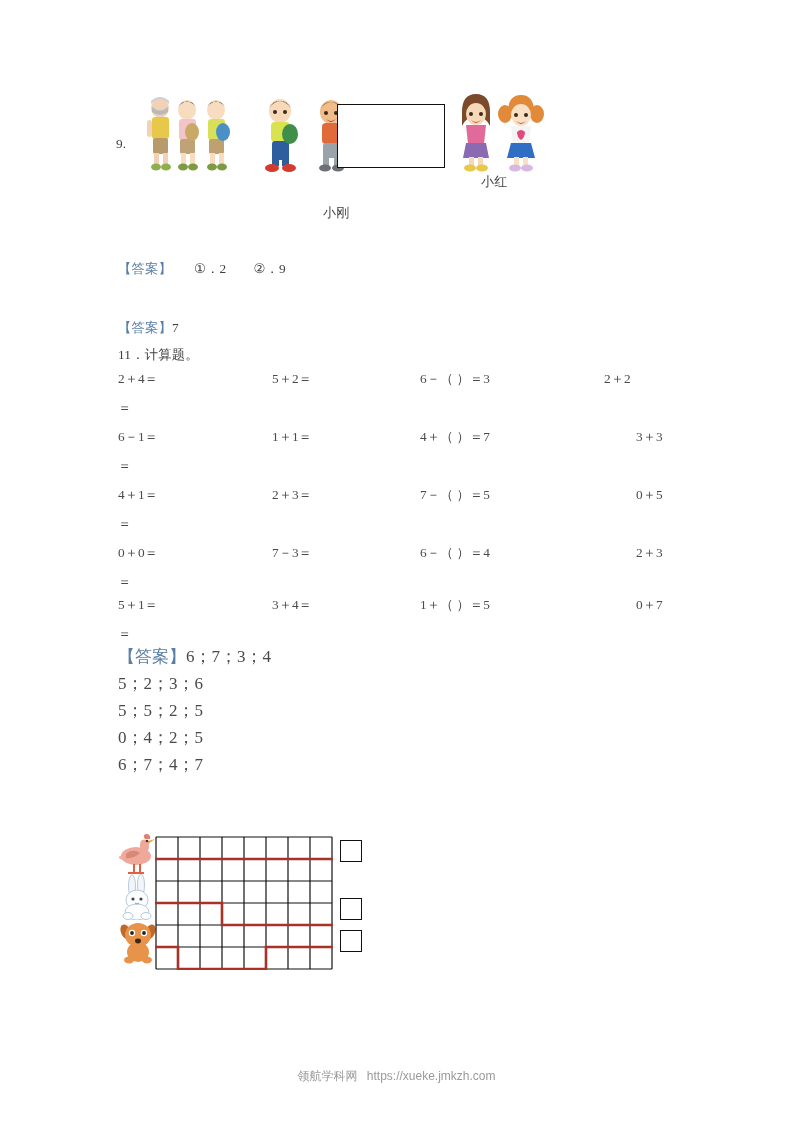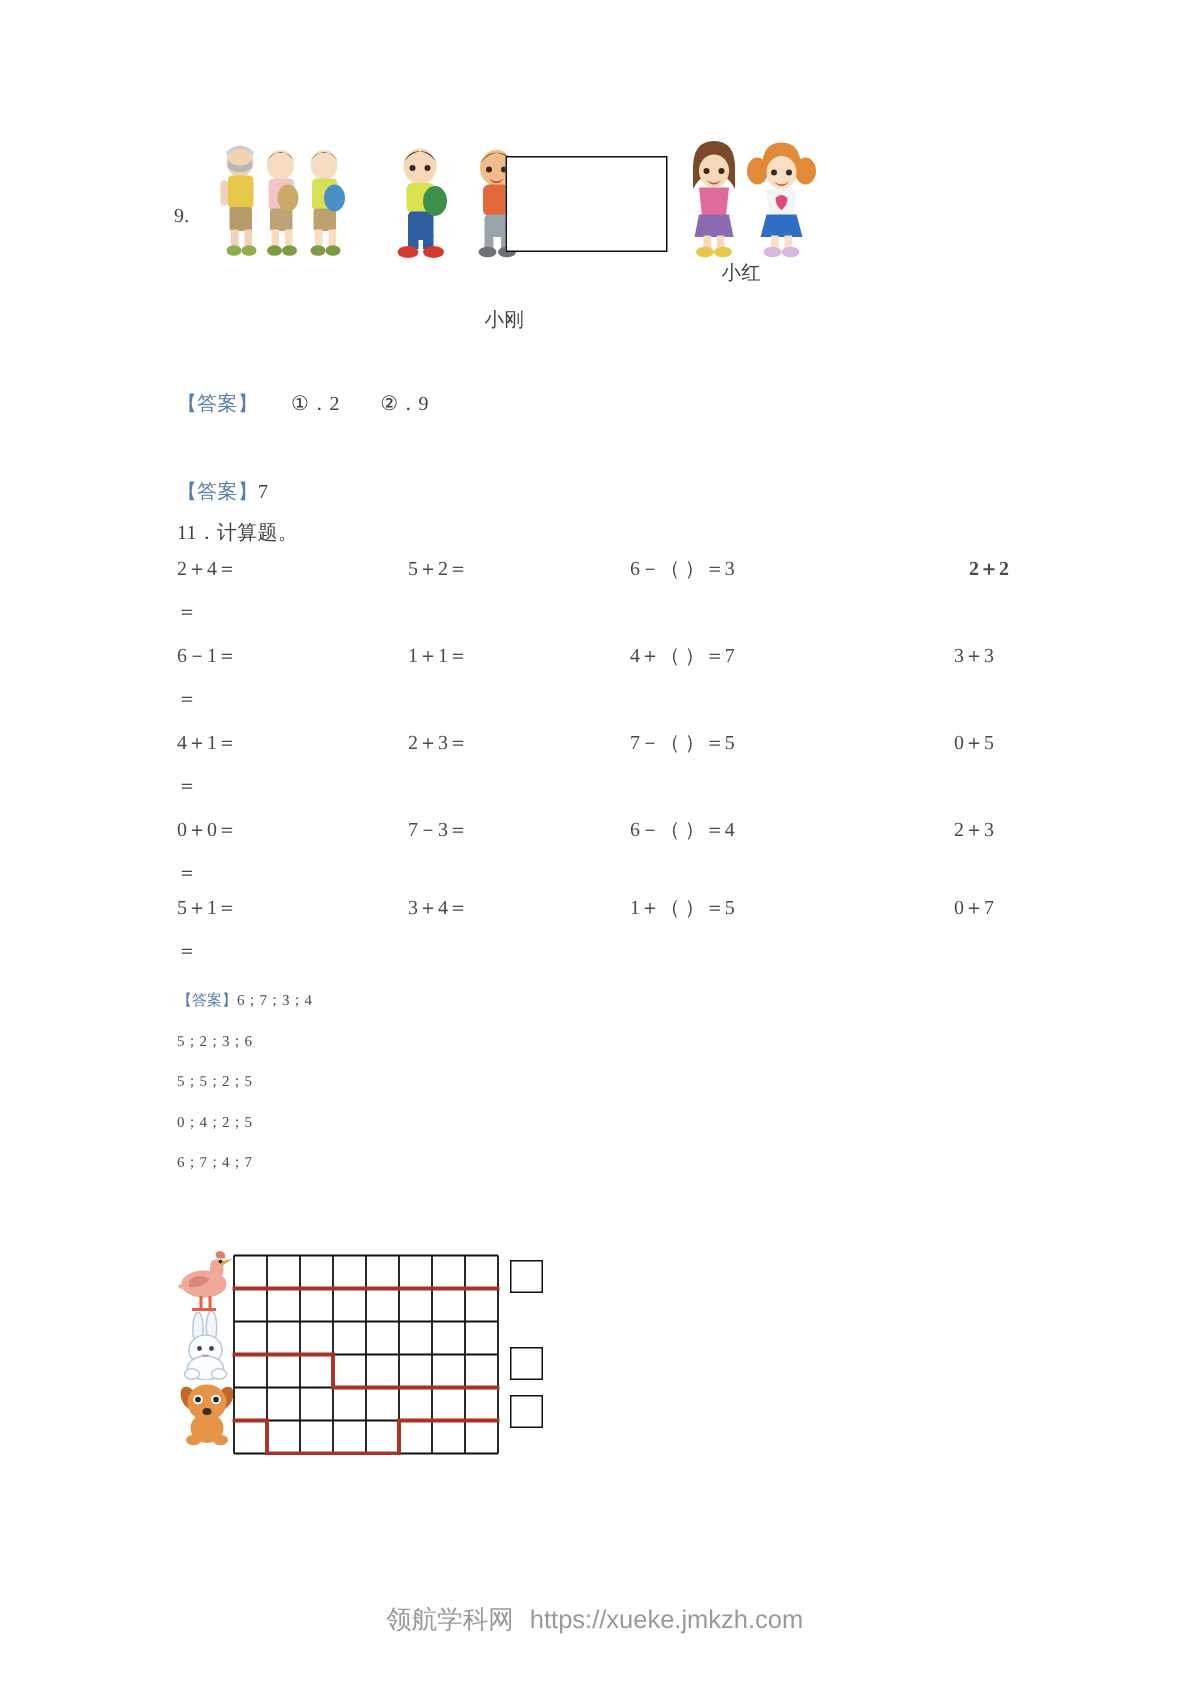--- a/index.html
+++ b/index.html
@@ -30,24 +30,23 @@
     color: #3f3f3f;
     white-space: nowrap;
     letter-spacing: .2px;
   }
   .ans-tag {
     color: #5a7fa6;
     font-weight: normal;
   }
   .ans-line {
     position: absolute;
-    font-size: 10px;
+    font-size: 17px;
     color: #4a4a4a;
     white-space: nowrap;
-    margin-top: 15px;
   }
 
   
   #q9-num { left: 116px; top: 134px; }
   .fig {
     position: absolute;
     bottom: 0;
   }
   #q9-scene {
     position: absolute;
@@ -92,21 +91,21 @@
     background: #fff;
   }
 
   
   #footer {
     position: absolute;
     left: 0;
     top: 1068px;
     width: 793px;
     text-align: center;
-    font-size: 17px;
+    font-size: 12px;
     color: #9a9a9a;
     font-family: "Liberation Sans", sans-serif;
   }
 </style>
 </head>
 <body>
 
 <div class="page">
 
   <div class="txt" id="q9-num">9.</div>
@@ -224,21 +223,21 @@
 
   <div class="txt" style="left:118px; top:318px;">
     <span class="ans-tag">【答案】</span><span>7</span>
   </div>
 
   <div class="txt" style="left:118px; top:345px;">11．计算题。</div>
 
   <div class="calc-cell" style="left:118px; top:370px;">2＋4＝</div>
   <div class="calc-cell" style="left:272px; top:370px;">5＋2＝</div>
   <div class="calc-cell" style="left:420px; top:370px;">6－（      ）＝3</div>
-  <div class="calc-cell" style="left:646px; top:370px;font-weight:bold;">2＋2</div>
+  <div class="calc-cell" style="left:604px; top:370px;">2＋2</div>
   <div class="calc-cell" style="left:118px; top:399px;">＝</div>
 
   <div class="calc-cell" style="left:118px; top:428px;">6－1＝</div>
   <div class="calc-cell" style="left:272px; top:428px;">1＋1＝</div>
   <div class="calc-cell" style="left:420px; top:428px;">4＋（      ）＝7</div>
   <div class="calc-cell" style="left:636px; top:428px;">3＋3</div>
   <div class="calc-cell" style="left:118px; top:457px;">＝</div>
 
   <div class="calc-cell" style="left:118px; top:486px;">4＋1＝</div>
   <div class="calc-cell" style="left:272px; top:486px;">2＋3＝</div>

